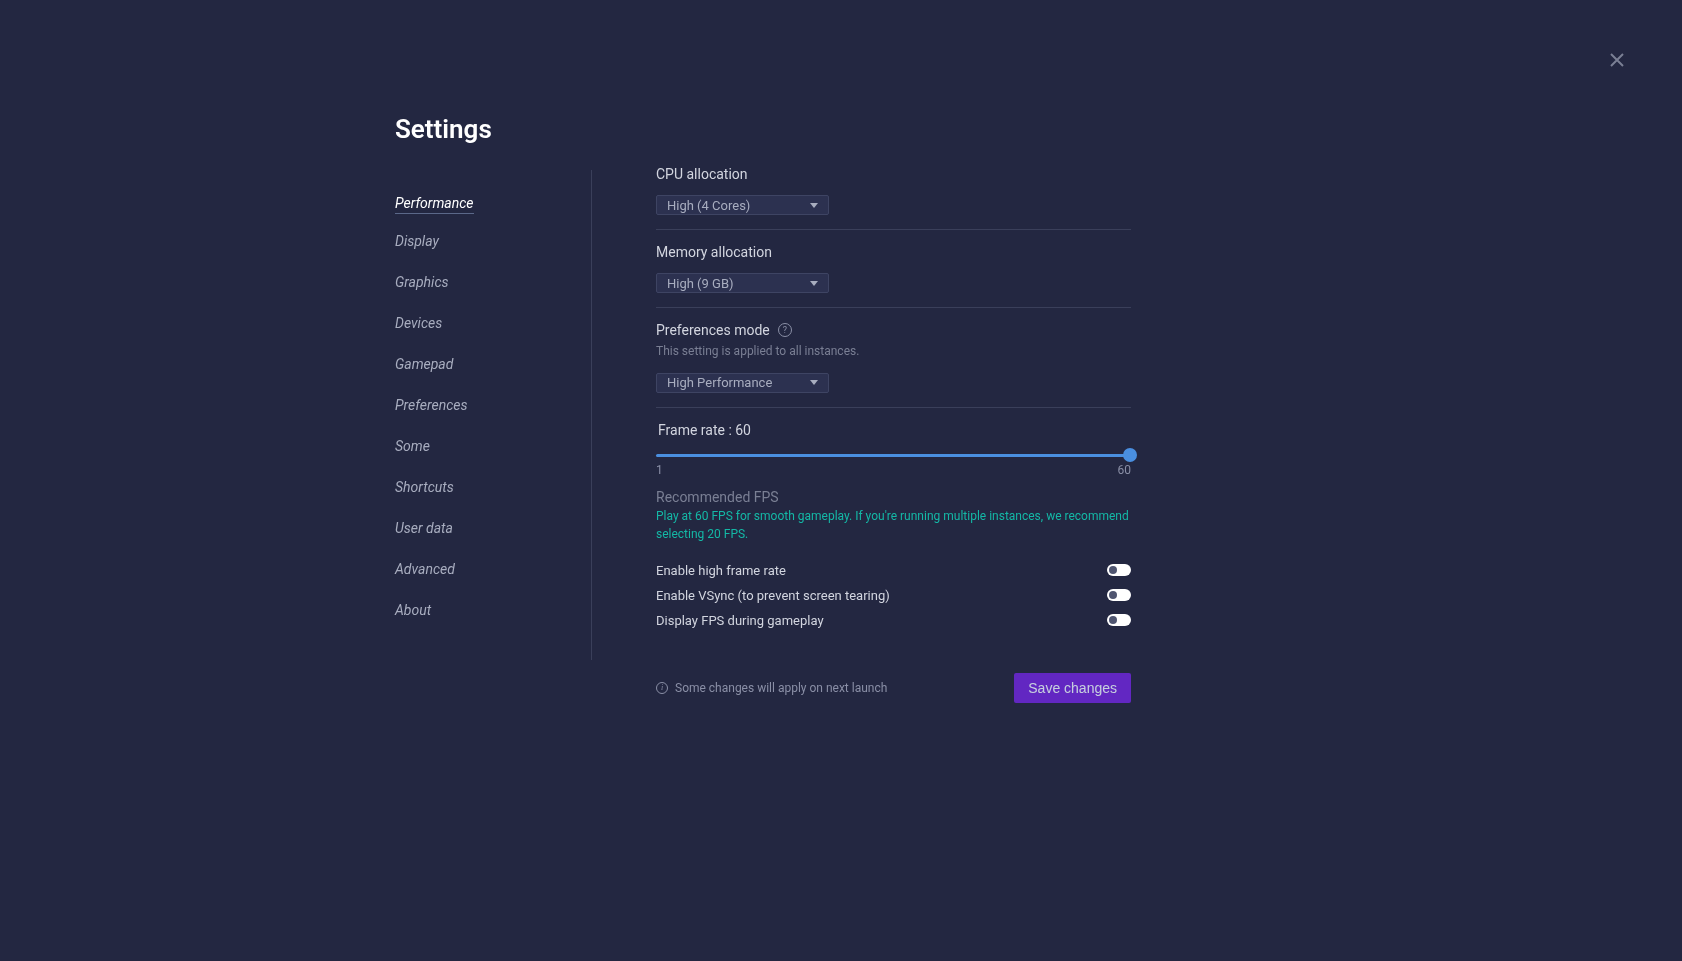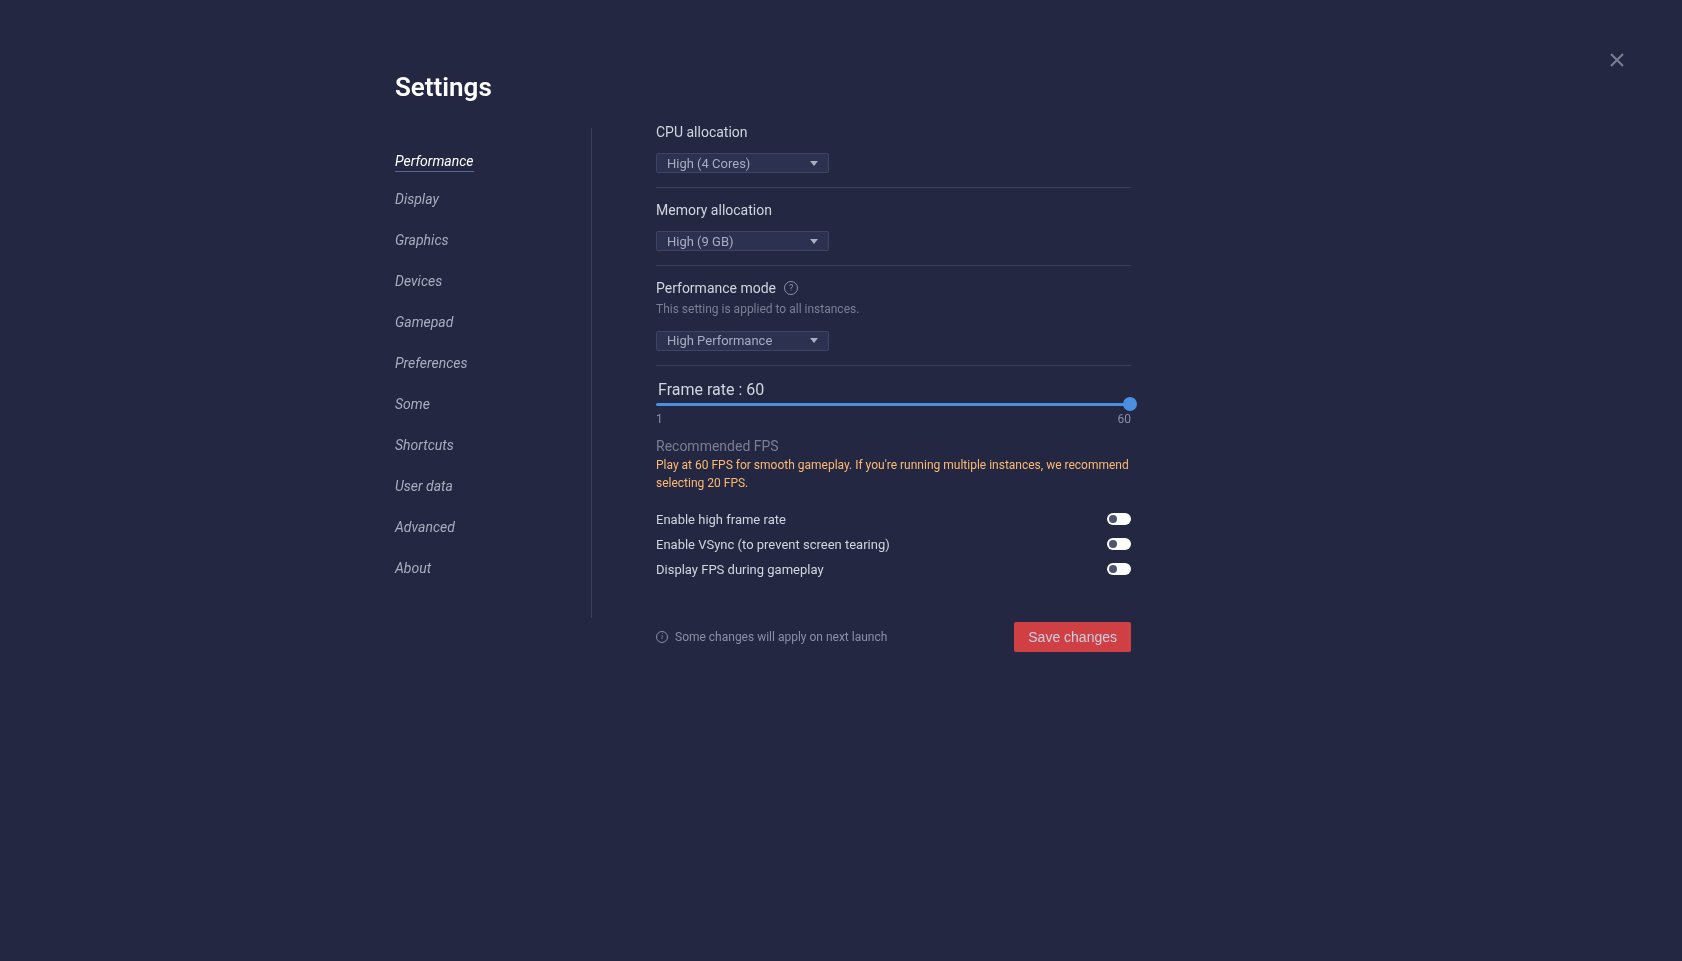--- a/index.html
+++ b/index.html
@@ -16,21 +16,21 @@
       position: absolute;
       top: 50px;
       right: 55px;
       width: 20px;
       height: 20px;
       cursor: pointer;
     }
     .close-btn svg { stroke: #7a7f94; stroke-width: 2; }
 
     .container {
-      padding-top: 72px;
+      padding-top: 114px;
       padding-left: 395px;
       display: flex;
       gap: 36px;
     }
     .title {
       color: #ffffff;
       font-size: 26px;
       font-weight: 600;
       margin-bottom: 38px;
     }
@@ -120,22 +120,22 @@
     }
     .select .caret {
       width: 0; height: 0;
       border-left: 4px solid transparent;
       border-right: 4px solid transparent;
       border-top: 5px solid #a8adbf;
     }
 
     .frame-label {
       color: #d2d5df;
-      font-size: 16px;
-      margin-bottom: 4px;
+      font-size: 14px;
+      margin-bottom: 16px;
       padding-left: 2px;
     }
     .slider-track {
       position: relative;
       height: 3px;
       background-color: #4a8fe0;
       border-radius: 2px;
       margin-bottom: 6px;
     }
     .slider-thumb {
@@ -154,21 +154,21 @@
       font-size: 12px;
       color: #8a8fa6;
       margin-bottom: 12px;
     }
     .rec-title {
       color: #7a7f94;
       font-size: 14px;
       margin-bottom: 2px;
     }
     .rec-text {
-      color: #fdba74;
+      color: #14b8a6;
       font-size: 12px;
       line-height: 1.5;
       margin-bottom: 15px;
     }
     .toggle-row {
       display: flex;
       align-items: center;
       justify-content: space-between;
       padding: 5px 0;
     }
@@ -215,21 +215,21 @@
       border-radius: 50%;
       display: inline-flex;
       align-items: center;
       justify-content: center;
       font-size: 8px;
       color: #8a8fa6;
       font-style: italic;
       font-family: serif;
     }
     .save-btn {
-      background-color: #ef4444;
+      background-color: #6d28d9;
       color: #e3ecfa;
       border: none;
       padding: 7px 14px;
       font-size: 14px;
       border-radius: 2px;
       cursor: pointer;
       opacity: 0.85;
     }
   </style>
 </head>
@@ -274,21 +274,21 @@
     <div class="section">
       <div class="section-label">Memory allocation</div>
       <div class="select">
         <span>High (9 GB)</span>
         <span class="caret"></span>
       </div>
     </div>
 
     <div class="section">
       <div class="section-label">
-        <span>Performance mode</span>
+        <span>Preferences mode</span>
         <span class="help-icon">?</span>
       </div>
       <div class="subtext">This setting is applied to all instances.</div>
       <div class="select">
         <span>High Performance</span>
         <span class="caret"></span>
       </div>
     </div>
 
     <div class="section no-border">

